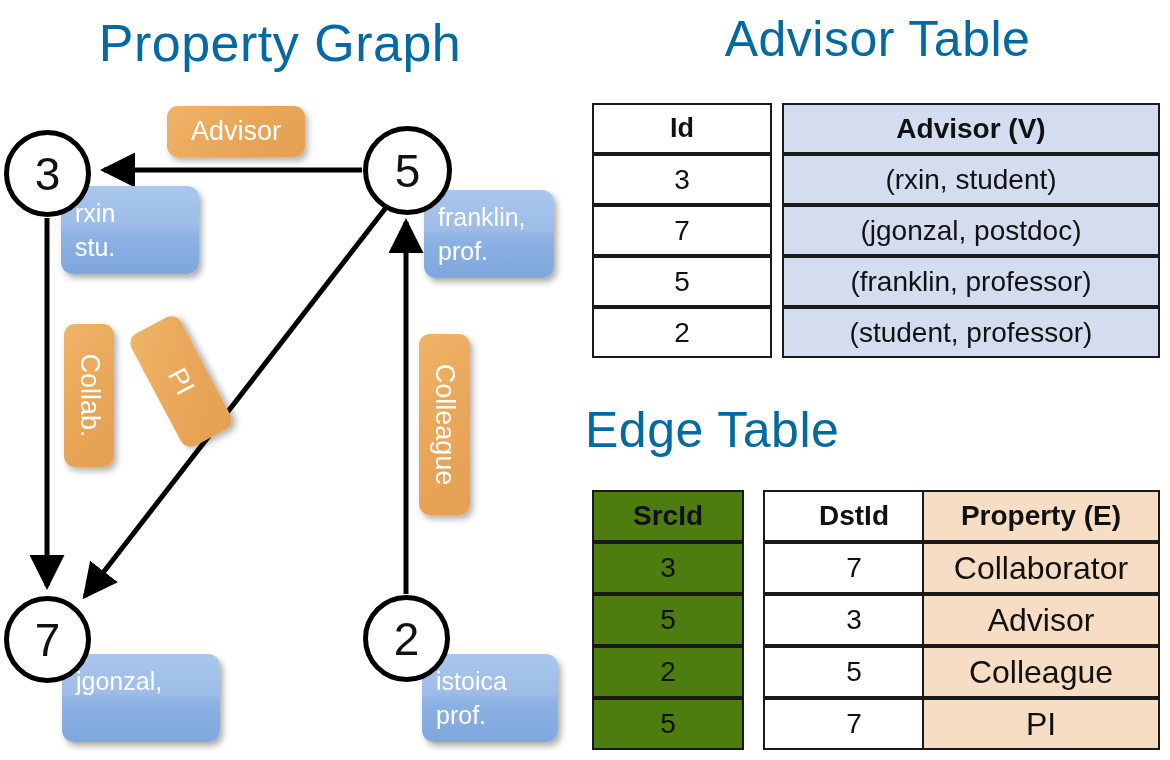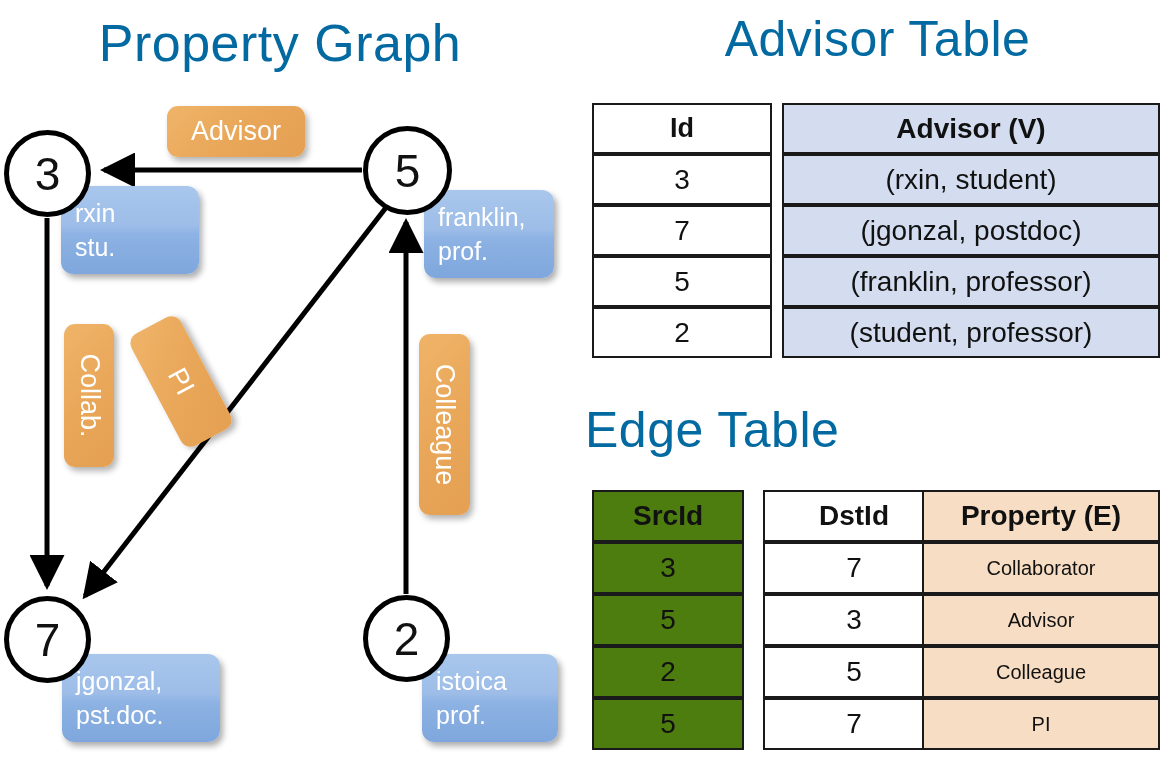--- a/index.html
+++ b/index.html
@@ -154,21 +154,21 @@
   #edge-dst-table td {
     width: 178px; height: 48px;
     font-size: 28px;
     background: #ffffff;
   }
   #edge-dst-table td.hdr { font-size: 28px; }
 
   #edge-prop-table { left: 922px; top: 490px; border-radius: 15px; }
   #edge-prop-table td {
     width: 234px; height: 48px;
-    font-size: 20px;
+    font-size: 32px;
     background: #f6ddc3;
   }
   #edge-prop-table td.hdr { font-size: 28px; }
 </style>
 </head>
 <body>
 
 <div id="graph-panel">
 
   <div class="title" id="title-property-graph">Property Graph</div>
@@ -210,21 +210,20 @@
     <div>stu.</div>
   </div>
 
   <div class="prop-box" id="box-franklin" style="left:424px; top:190px; width:130px; height:88px;">
     <div>franklin,</div>
     <div>prof.</div>
   </div>
 
   <div class="prop-box" id="box-jgonzal" style="left:62px; top:654px; width:158px; height:88px;">
     <div>jgonzal,</div>
-    <div>pst.doc.</div>
   </div>
 
   <div class="prop-box" id="box-istoica" style="left:422px; top:654px; width:136px; height:88px;">
     <div>istoica</div>
     <div>prof.</div>
   </div>
 
   <div class="node-circle" id="node-3" style="left:4px; top:130px; width:87px; height:87px;">
     <span>3</span>
   </div>

